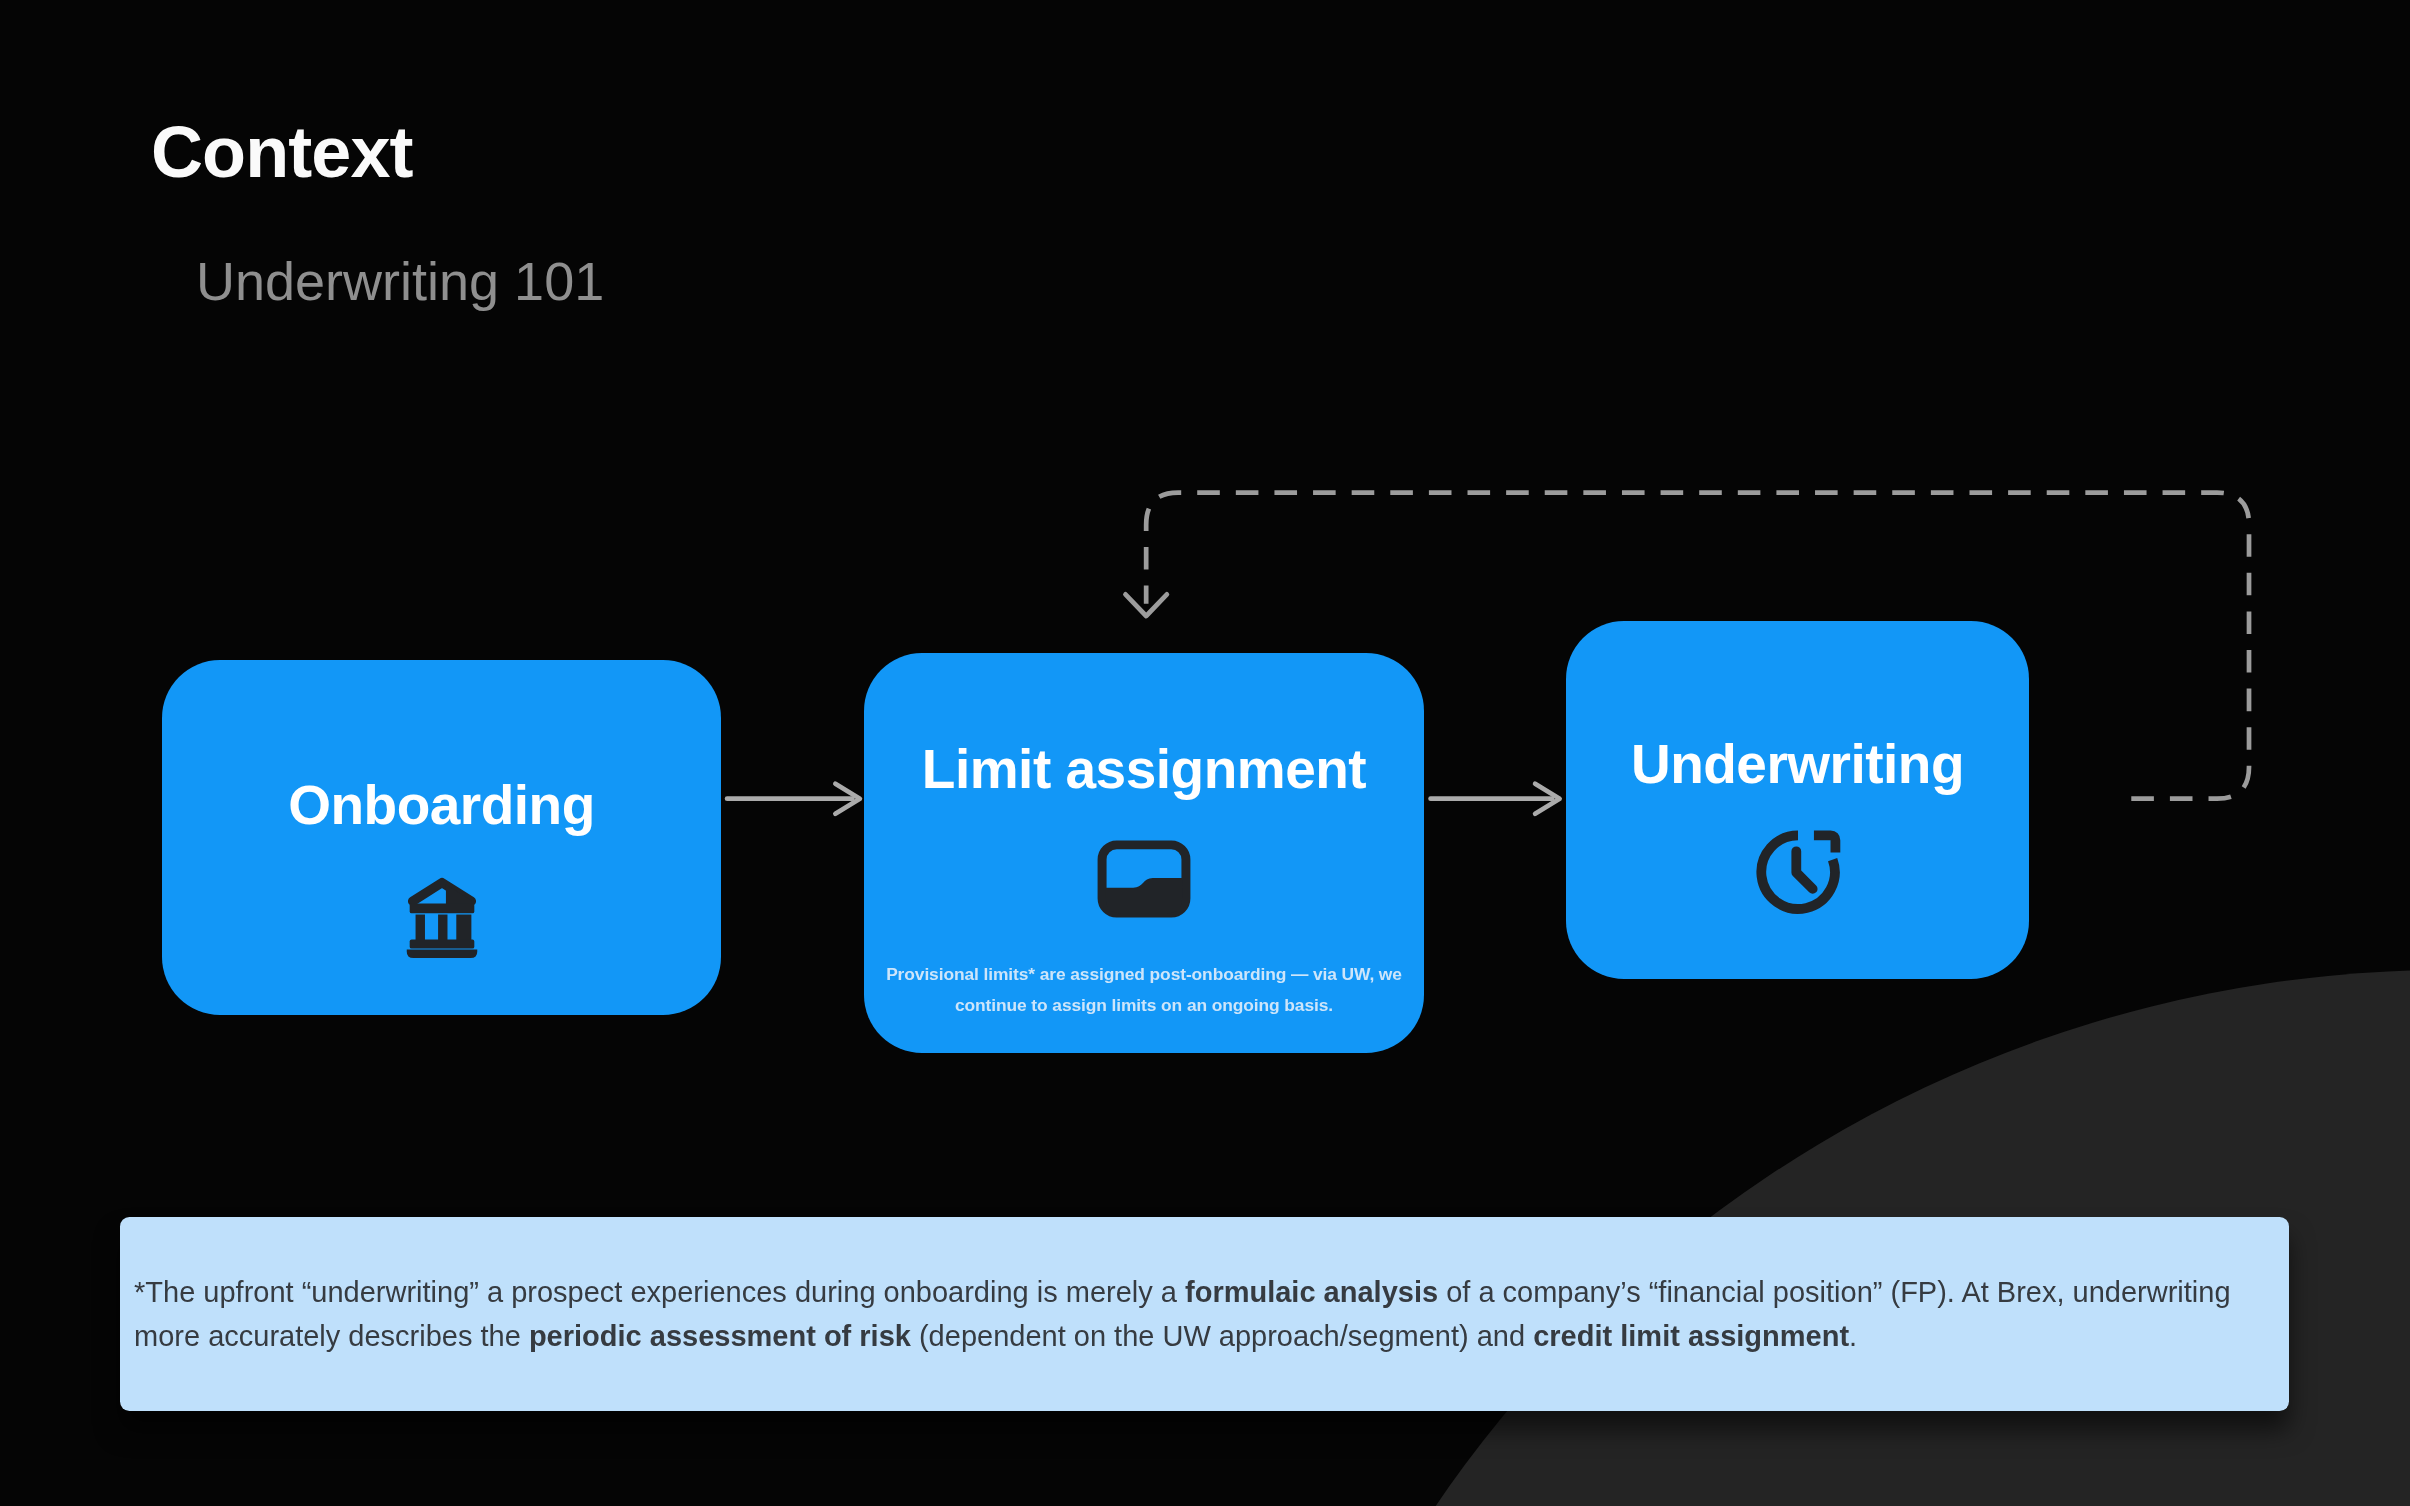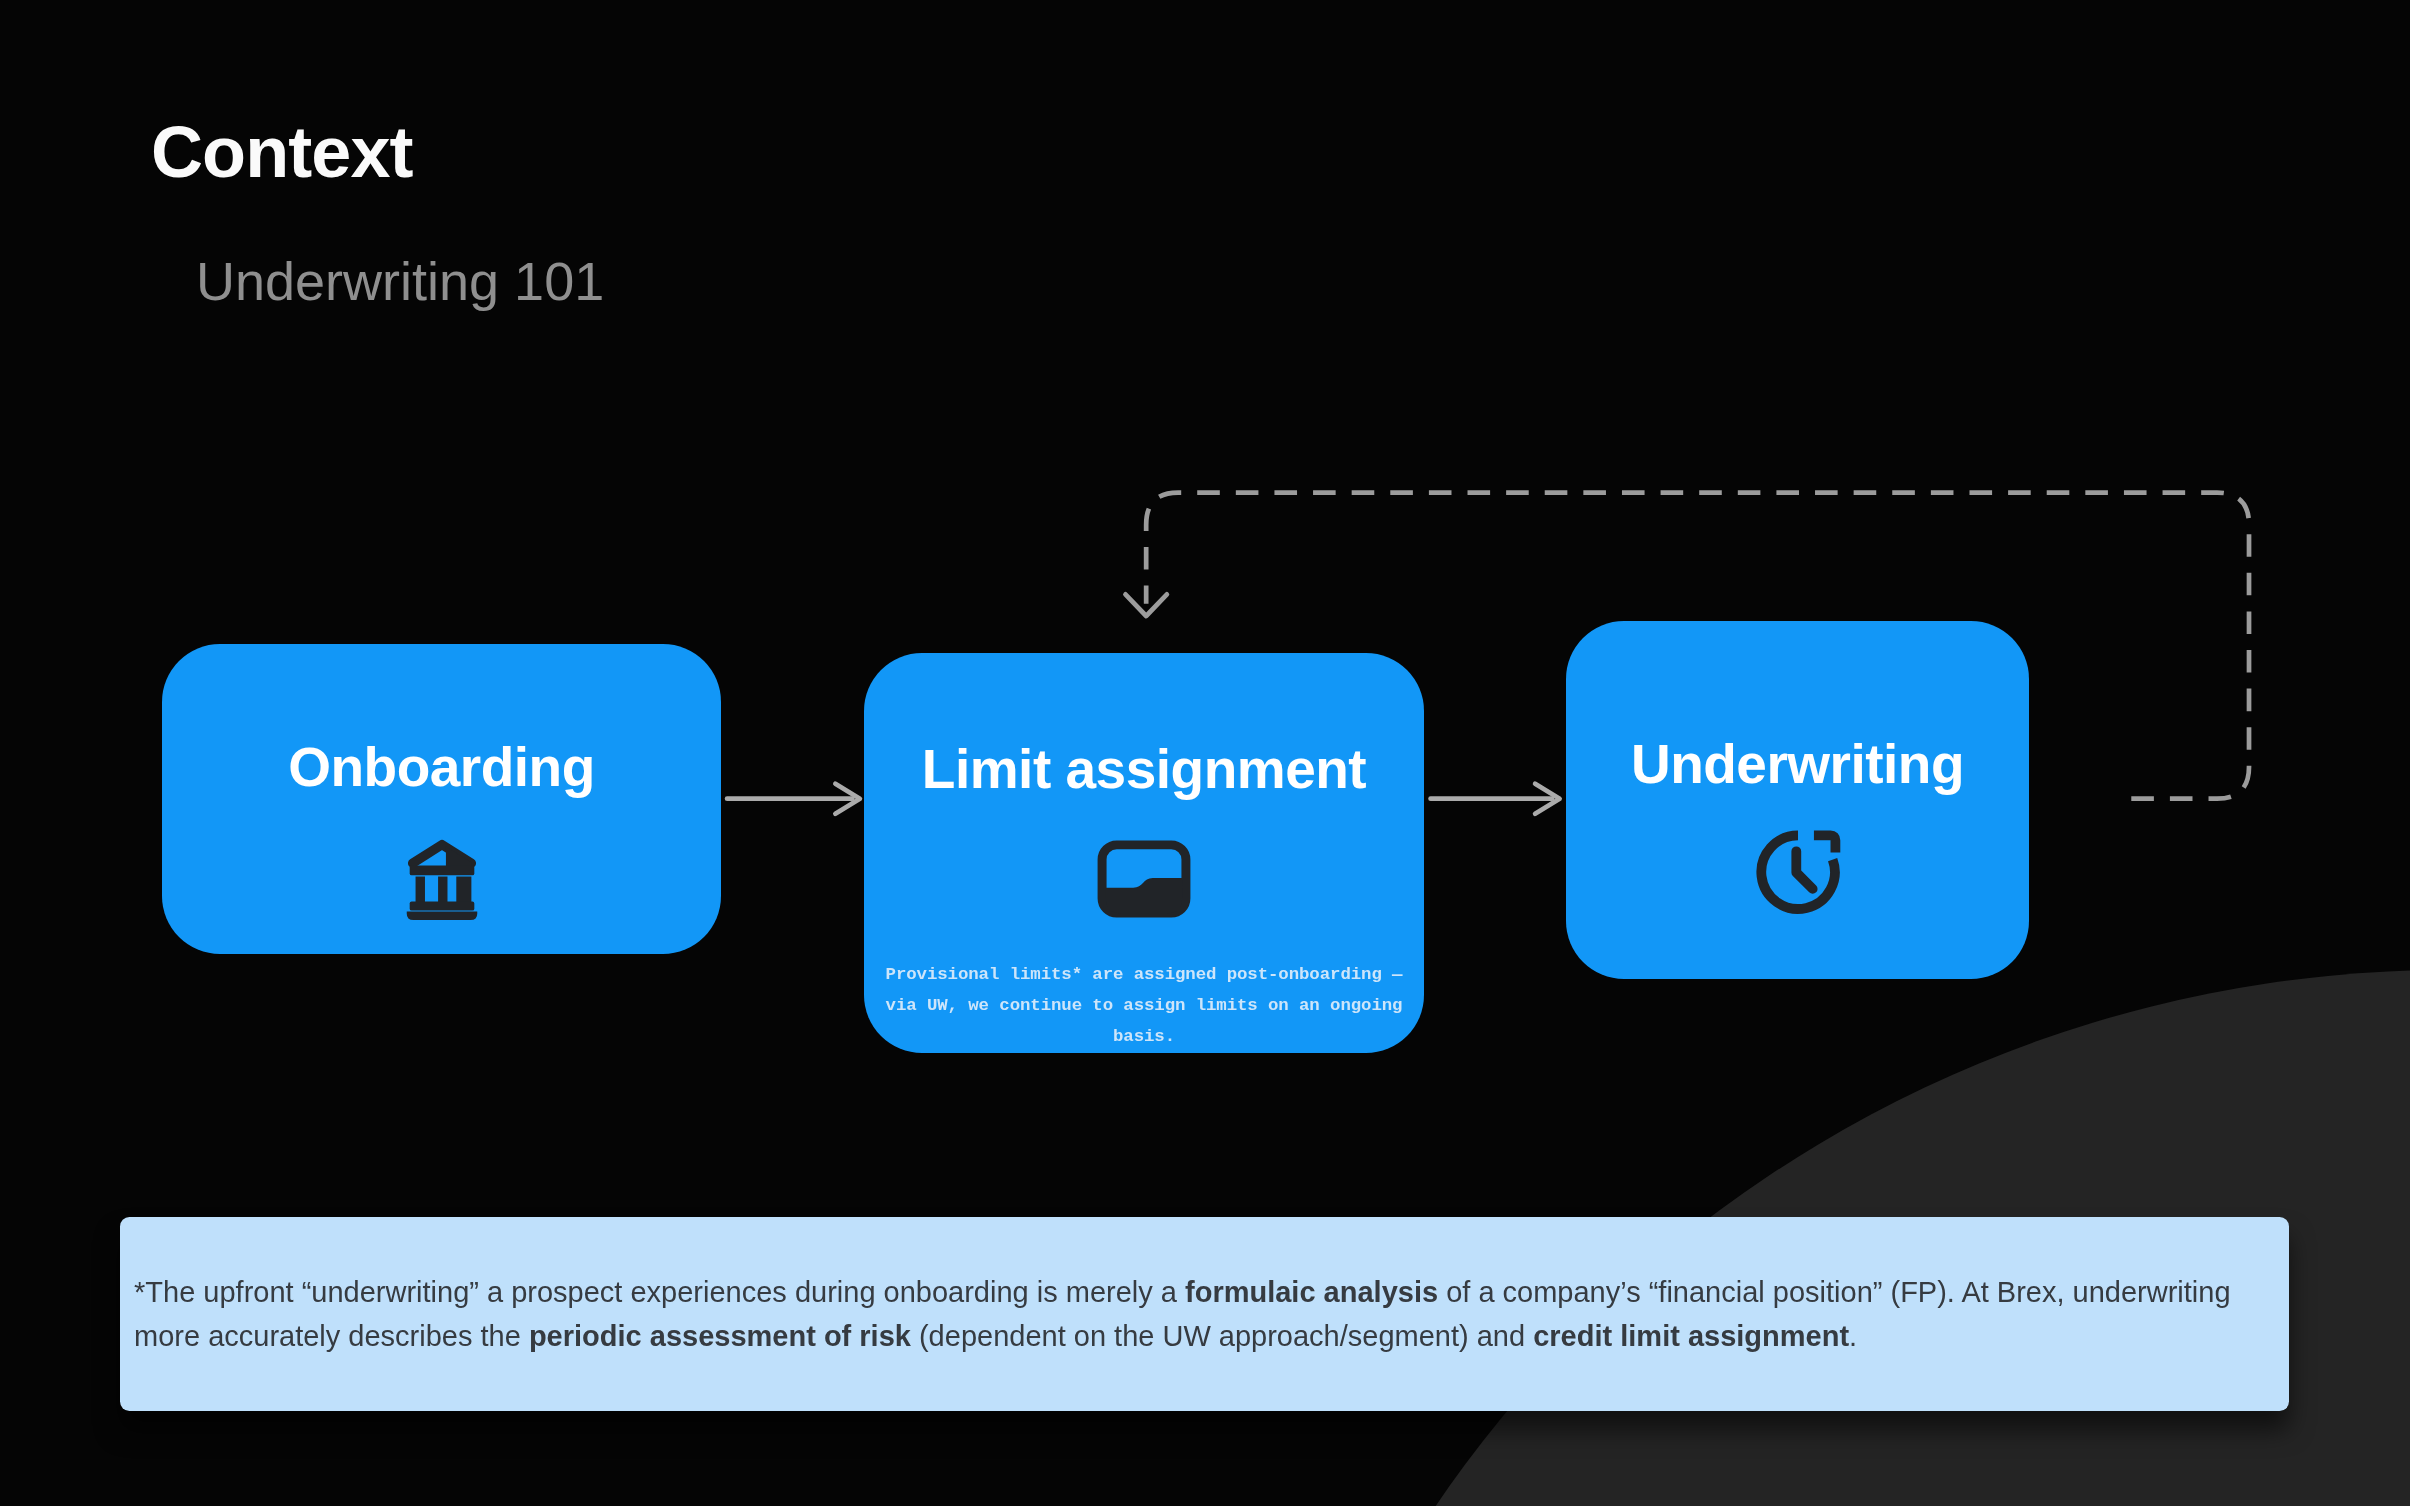--- a/index.html
+++ b/index.html
@@ -19,25 +19,25 @@
     position:absolute;left:154px;top:252px;z-index:2;
     font-size:54px;font-weight:400;color:#8f8f8f;line-height:1.1;margin-left:42px;
   }
   .connectors{position:absolute;left:0;top:0;z-index:1;}
   .node{
     position:absolute;z-index:2;background:#1297f7;border-radius:58px;
     display:flex;flex-direction:column;align-items:center;box-sizing:border-box;
     color:#fff;text-align:center;
   }
   .node-title{font-size:55px;font-weight:700;line-height:66px;letter-spacing:-0.5px;}
-  #node-onboarding{left:162px;top:644px;width:559px;height:310px;justify-content:center;padding-top:55px;gap:26px;}
+  #node-onboarding{left:162px;top:660px;width:559px;height:355px;justify-content:center;padding-top:55px;gap:26px;}
   #node-limit-assignment{left:864px;top:653px;width:560px;height:400px;padding-top:83px;}
   #node-underwriting{left:1566px;top:621px;width:463px;height:358px;justify-content:center;padding-top:53px;gap:21px;}
   #node-limit-assignment .node-icon{margin-top:38px;}
-  #node-limit-assignment .node-note{margin-top:41px;font-family:Liberation Mono, monospace;}
+  #node-limit-assignment .node-note{margin-top:41px;}
   .node-note{
     font-size:17.4px;font-weight:700;line-height:31px;letter-spacing:-0.1px;
     color:#cde5fa;max-width:520px;text-align:center;
   }
   .node-icon{display:block;}
   .footnote{
     position:absolute;left:120px;top:1217px;width:2169px;height:194px;z-index:3;
     background:#bfe0fb;border-radius:9.4px;box-sizing:border-box;
     display:flex;align-items:center;padding:0 14px;
     box-shadow:0 19px 24.5px rgba(0,0,0,0.55);

